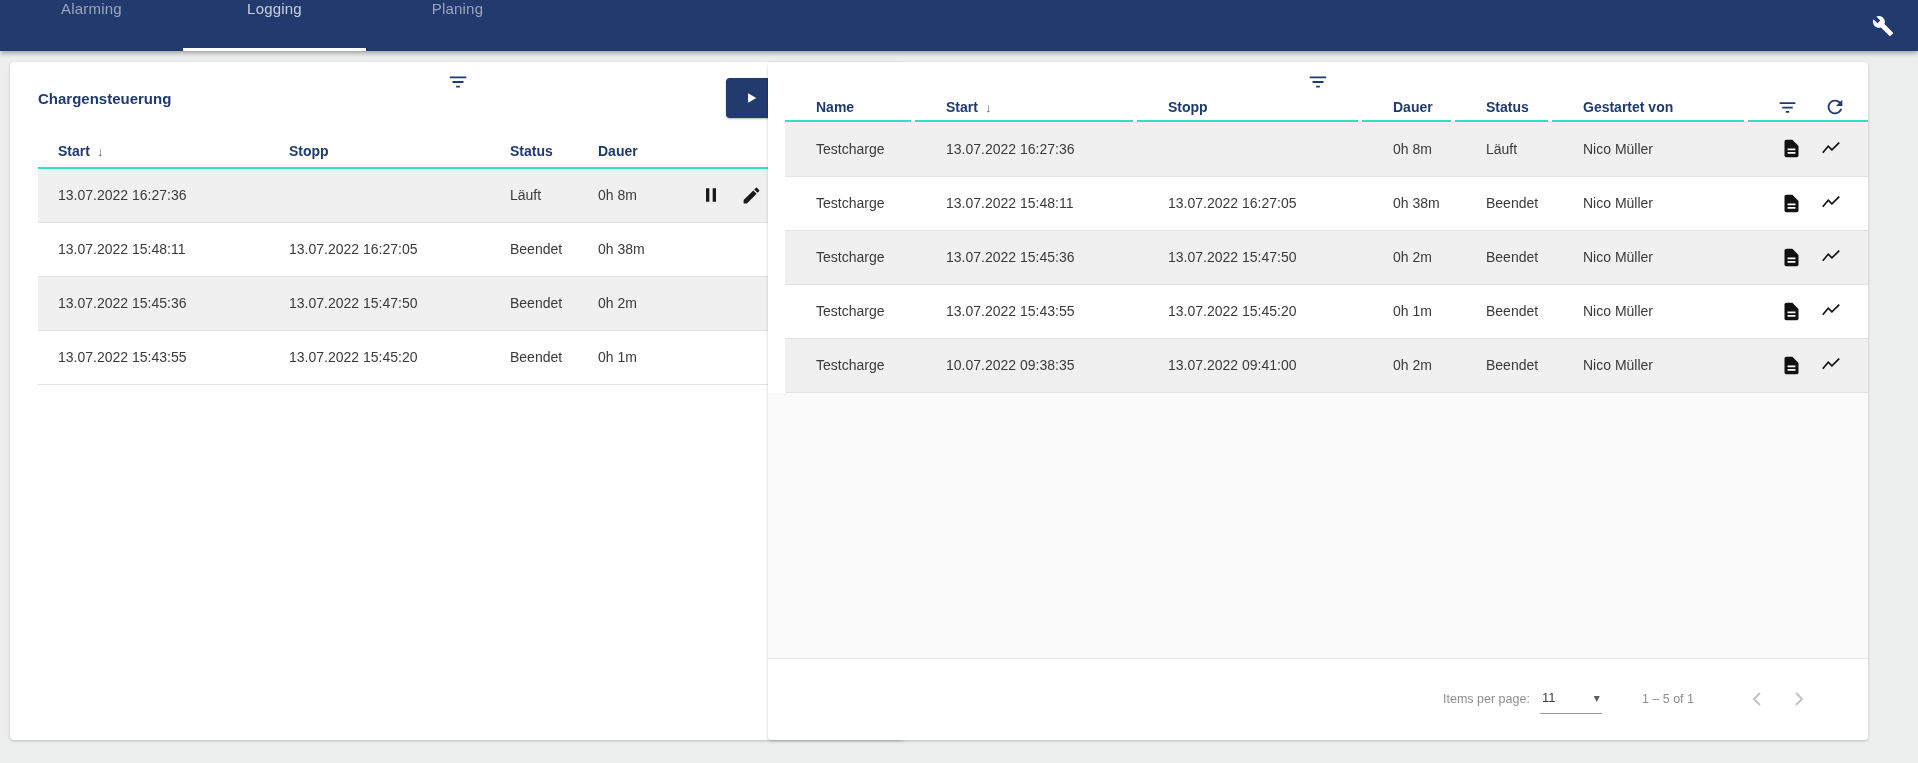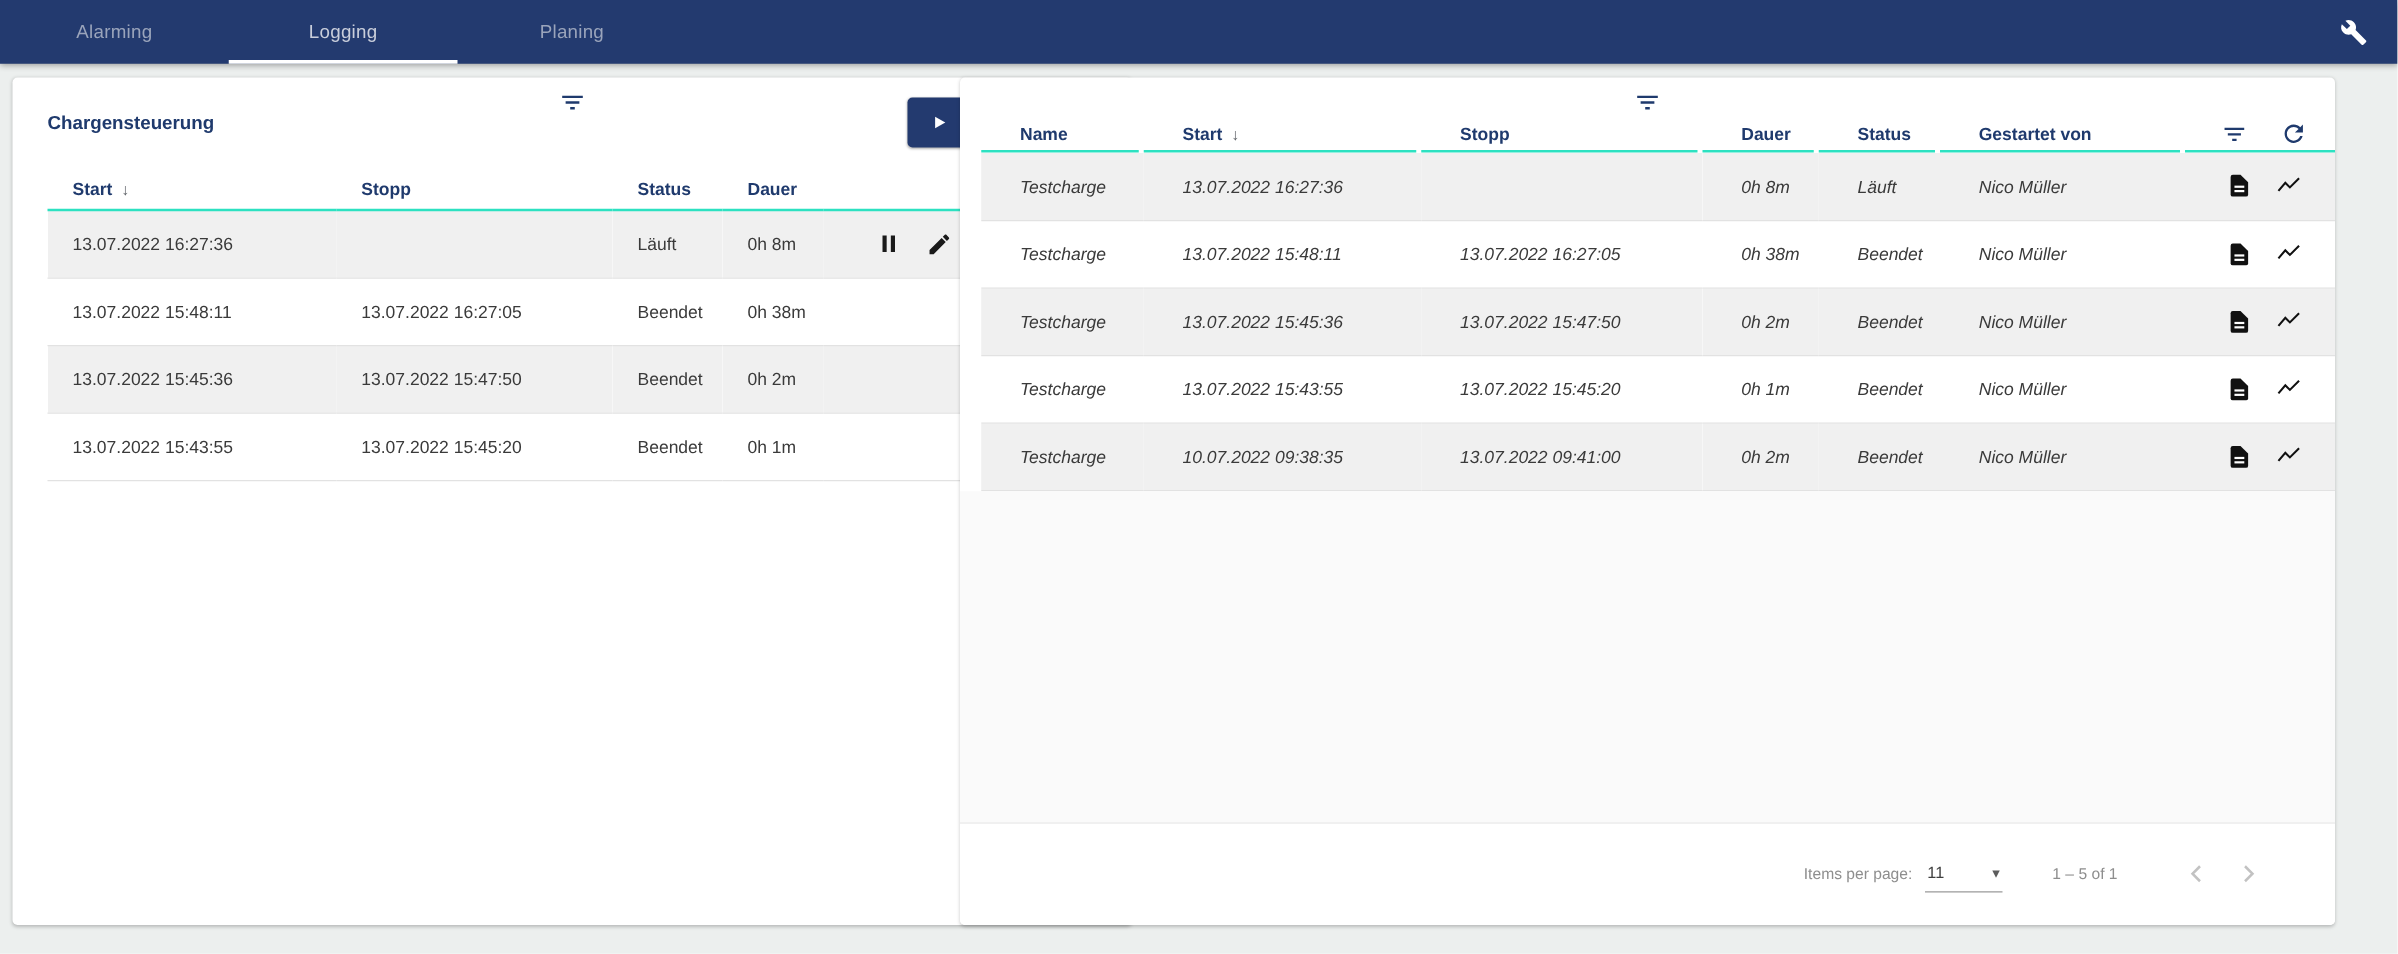--- a/index.html
+++ b/index.html
@@ -11,21 +11,21 @@
   .screen { position:relative; width:1918px; height:763px; }
 
   
   .topbar {
     position:absolute; left:0; top:0; width:100%; height:51px;
     background:#233a6f; display:flex; align-items:stretch;
     box-shadow:0 2px 5px rgba(0,0,0,.35); z-index:5;
   }
   .tabs { display:flex; height:100%; }
   .tab {
-    position:relative; width:183px; display:flex; align-items:center; justify-content:center;
+    position:relative; width:183px; display:flex; justify-content:center;
     font-size:15px; letter-spacing:.2px; color:#9aa4bb; cursor:pointer;
     background:none; border:none; font-family:inherit;
   }
   .tab.active { color:#c9cedb; }
   .tab-underline { position:absolute; left:0; right:0; bottom:0; height:3px; background:#ffffff; }
   .wrench-btn {
     margin-left:auto; background:none; border:none; cursor:pointer;
     display:flex; align-items:center; padding:0 24px;
   }
 
@@ -77,21 +77,21 @@
 
   .filter-row { position:relative; height:30px; }
   .right-table { width:1083px; margin-left:17px; }
   .right-table th { height:30px; position:relative; padding-left:31px; }
   .right-table th::after {
     content:""; position:absolute; left:0; right:4px; bottom:0; height:2px; background:#2de1c1;
   }
   .right-table th:last-child::after { right:0; }
   .right-table th.icons-th { padding:0 22px 0 0; }
   .header-icons { display:flex; align-items:center; justify-content:flex-end; gap:26px; }
-  .right-table td { padding-left:31px;font-style:italic; }
+  .right-table td { padding-left:31px; }
   .right-table td.actions-cell { padding-left:0; }
   .right-table .actions { padding-right:26px; gap:18px; }
 
   
   .empty-area { height:266px; background:#fafafa; border-bottom:1px solid #e6e6e6; }
   .paginator {
     height:81px; display:flex; align-items:center; justify-content:flex-end;
     padding-right:48px; font-size:12.5px; color:#8e8e8e; background:#ffffff;
   }
   .page-size-select {

